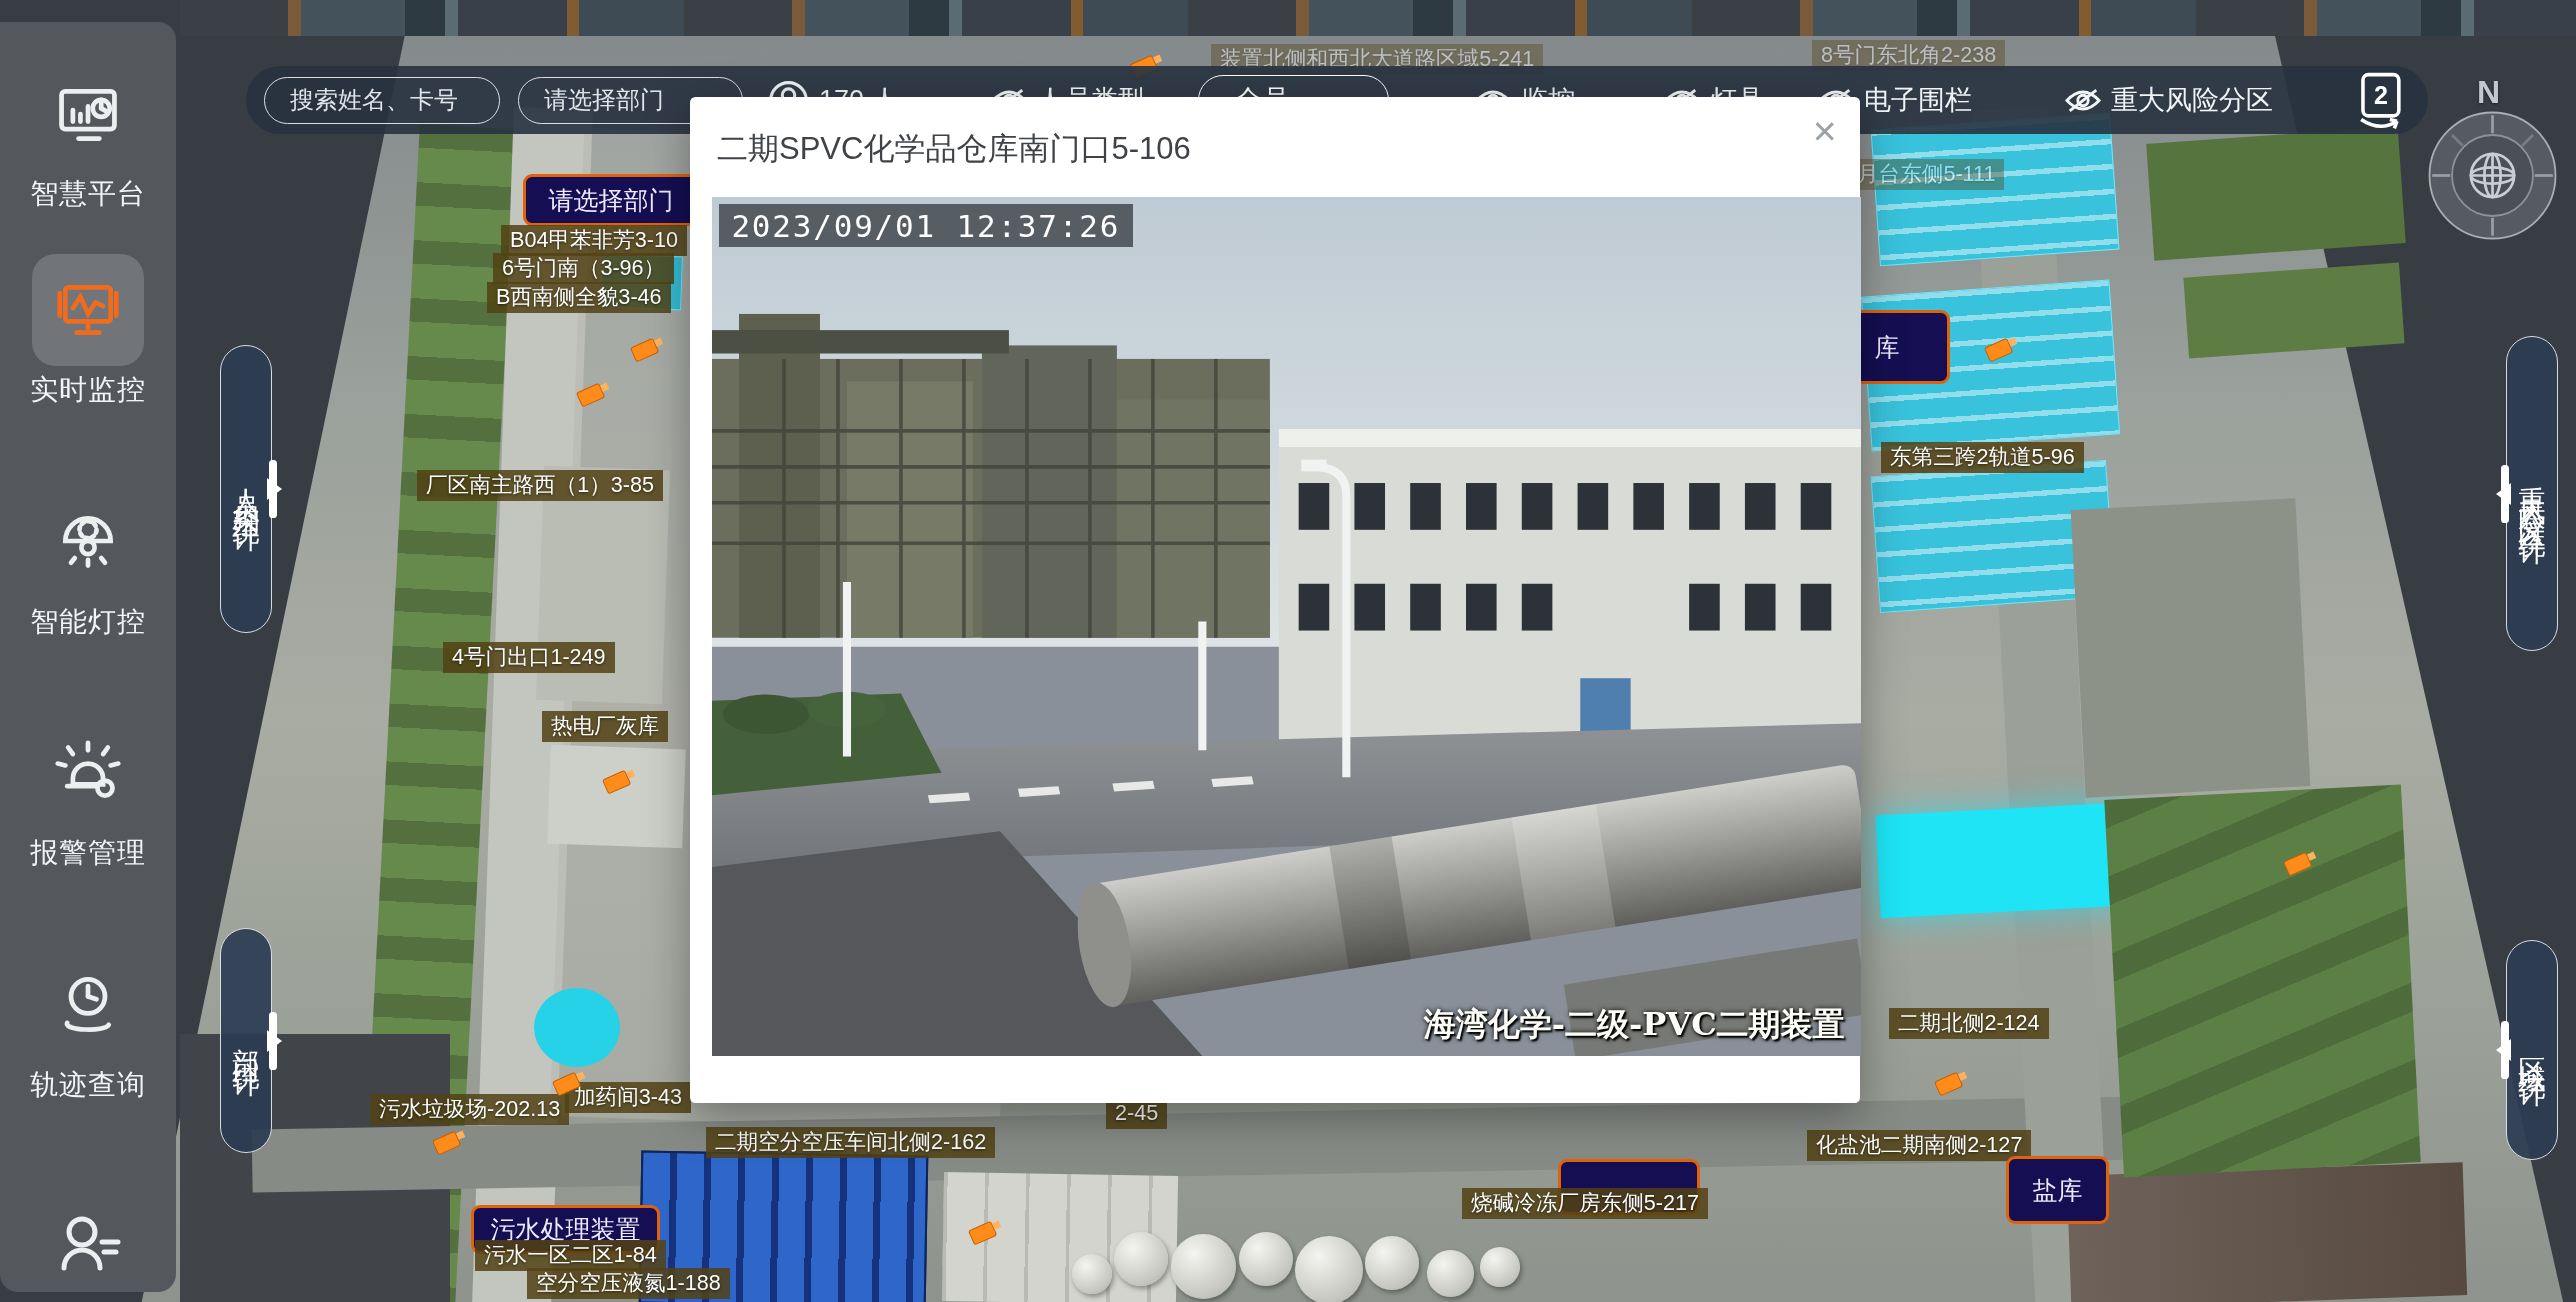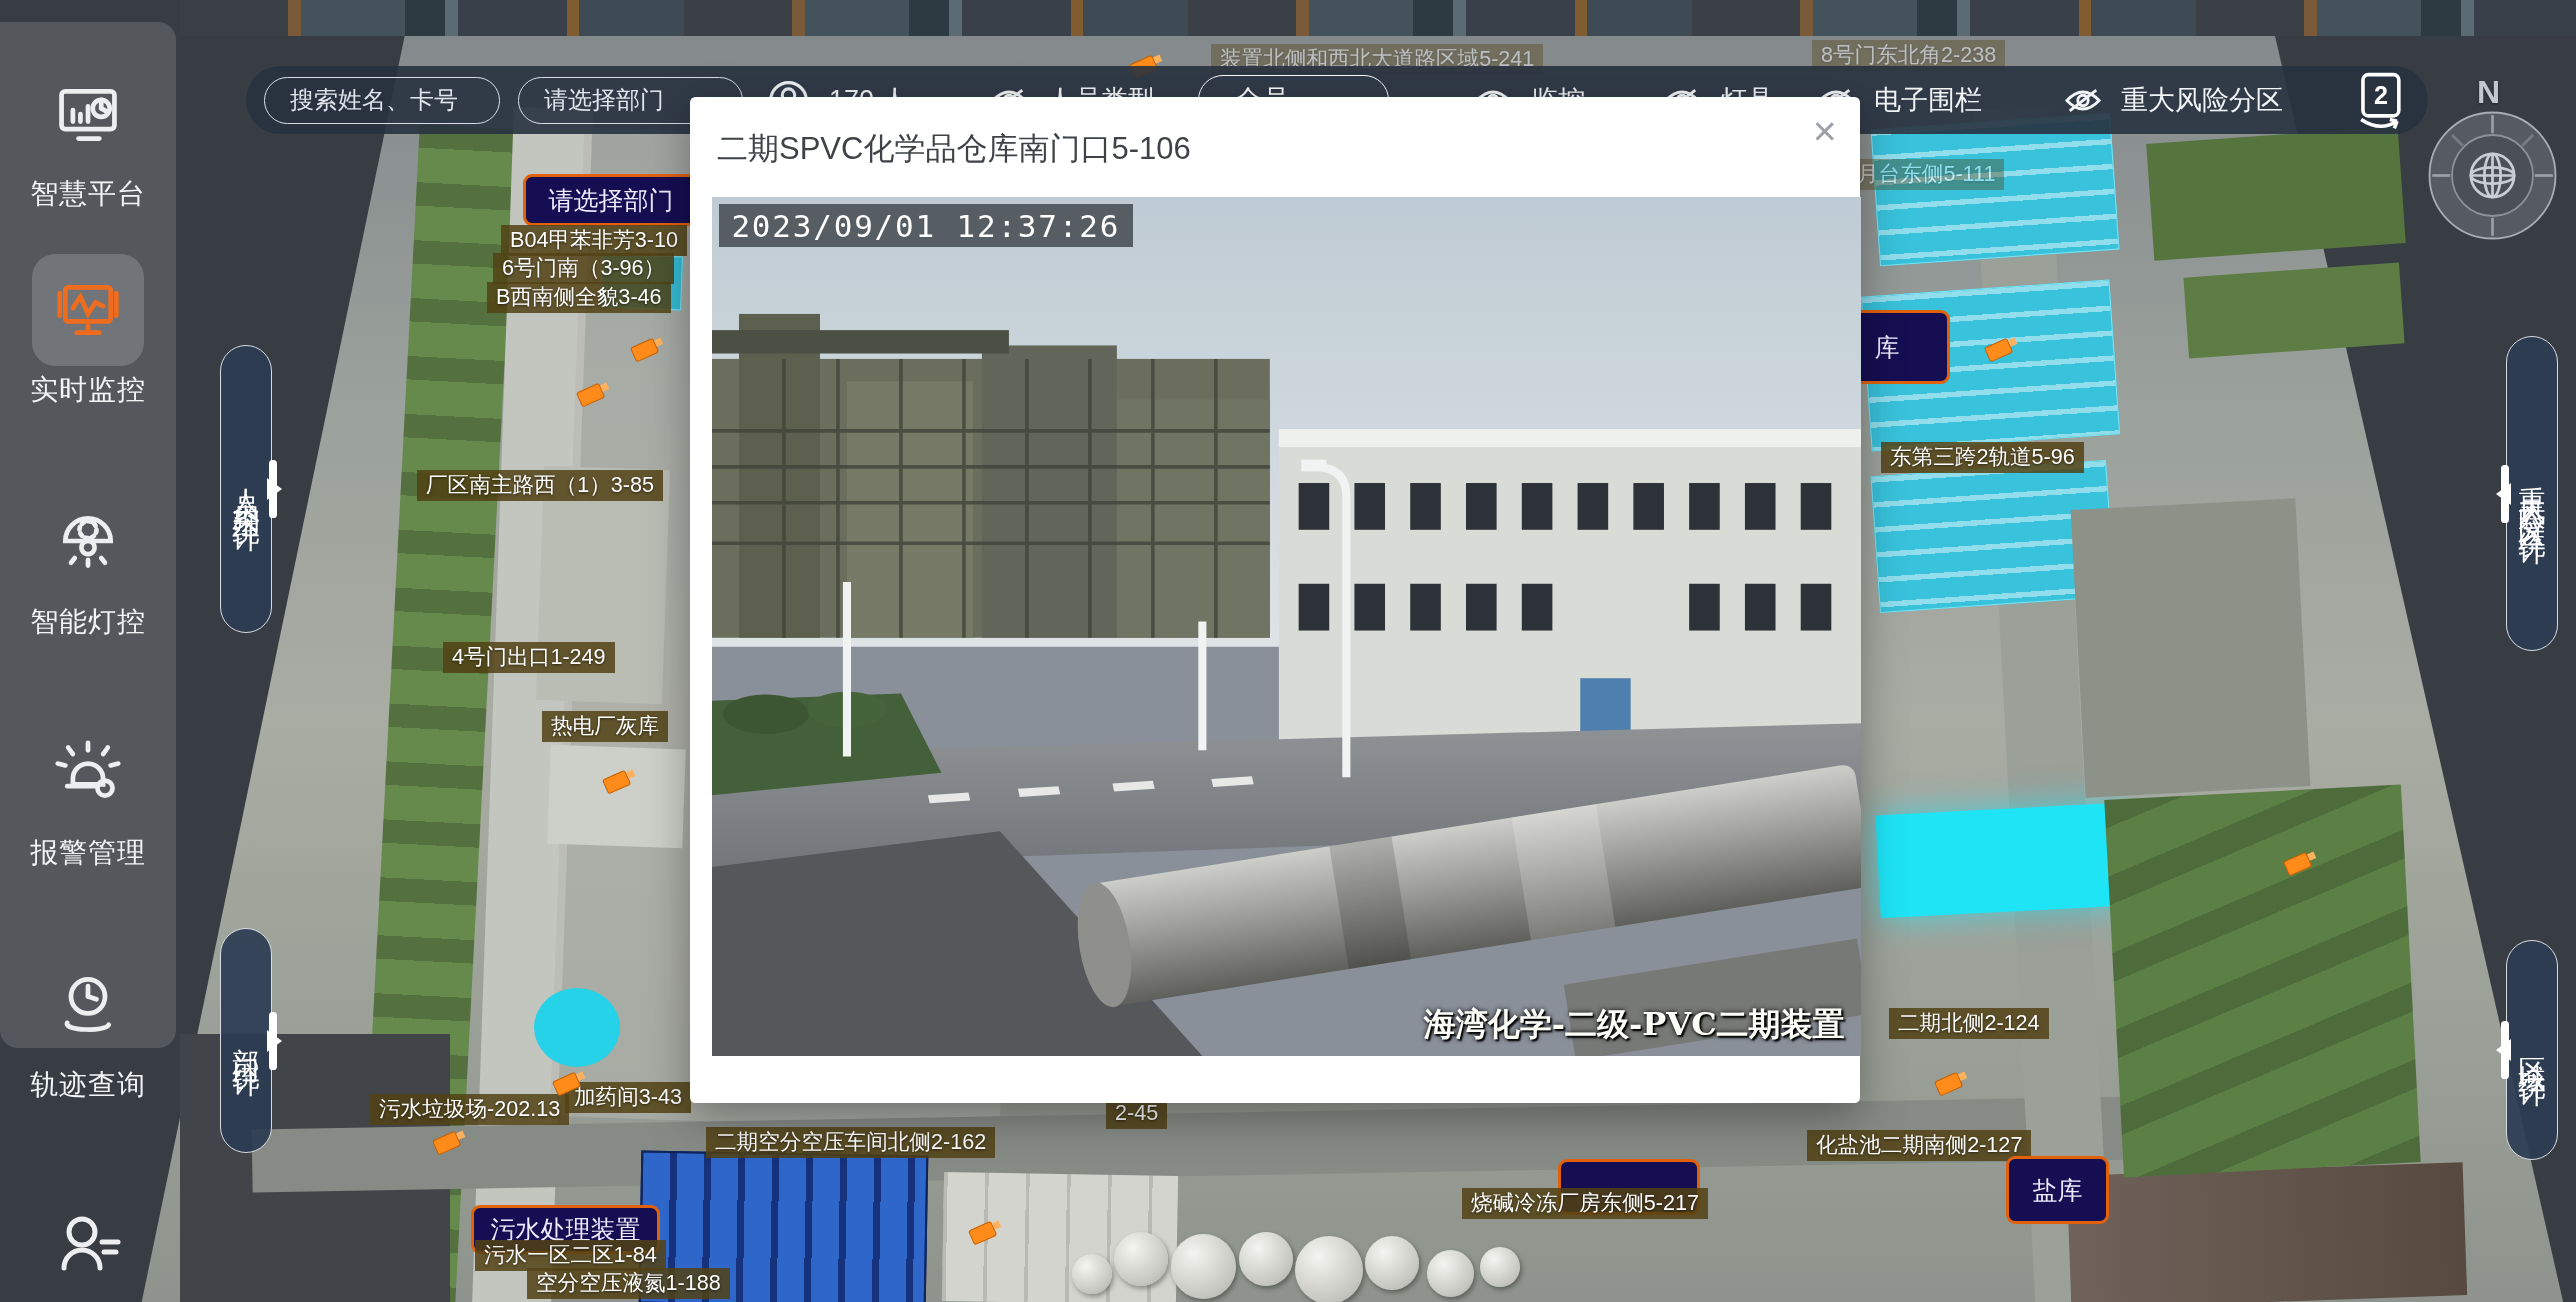--- a/index.html
+++ b/index.html
@@ -54,38 +54,38 @@
     transform:rotate(-24deg);border-radius:2.7px;}
   .cam::after{content:"";position:absolute;right:-7.2px;top:1.8px;width:6.3px;height:7.2px;background:#ffb25e;}
   .map-label{position:absolute;white-space:nowrap;color:#fff;}
   .map-label.tag{background:rgba(82,66,20,.85);font-size:21.6px;line-height:1.25;padding:1.8px 9px;
     text-shadow:0 0.9px 2.7px rgba(0,0,0,.6);}
   .map-label.box{background:#150e52;border:3.6px solid #e2620c;border-radius:9px;color:#efeaff;
     font-size:25px;display:flex;align-items:center;justify-content:center;box-sizing:border-box;}
   .map-label.dim{opacity:.45;}
 
   
-  .sidebar{position:absolute;left:0;top:21.6px;width:176px;height:1026px;background:#54585d;
+  .sidebar{position:absolute;left:0;top:21.6px;width:176px;height:1270px;background:#54585d;
     border-radius:0 18px 18px 18px;z-index:8;display:flex;flex-direction:column;align-items:center;}
   .side-item{display:flex;flex-direction:column;align-items:center;cursor:pointer;}
   .side-item .ibox{width:112px;height:112px;border-radius:23.4px;display:flex;align-items:center;justify-content:center;}
   .side-item.active .ibox{background:#71757a;}
   .side-label{color:#f2f4f6;font-size:28px;margin-top:5.4px;letter-spacing:0.9px;}
   .version{color:#f0f2f4;font-size:27px;font-weight:bold;letter-spacing:0.9px;}
 
   
   .toolbar{position:absolute;left:246px;top:66px;width:2182px;height:68px;z-index:5;
     background:rgba(40,50,64,.9);border-radius:34px;display:flex;align-items:center;}
   .pillinput{box-sizing:border-box;height:47px;border:1.8px solid rgba(235,240,245,.9);border-radius:23.4px;
     display:flex;align-items:center;color:#dfe5ea;font-size:24px;background:transparent;}
   .search{position:absolute;left:18px;width:236px;padding-left:25px;}
   .dept{position:absolute;left:272px;width:225px;padding-left:25px;justify-content:space-between;padding-right:18px;}
   .chev{width:11.7px;height:11.7px;border-right:1.8px solid #dfe5ea;border-bottom:1.8px solid #dfe5ea;
     transform:rotate(45deg);margin-top:-5.4px;}
-  .tchunk{position:absolute;display:flex;align-items:center;color:#f2f5f7;font-size:27px;gap:20px;}
+  .tchunk{position:absolute;display:flex;align-items:center;color:#f2f5f7;font-size:27px;gap:10px;}
   .alltoggle{position:absolute;left:952px;box-sizing:border-box;height:50px;width:191px;
     border:1.8px solid #fff;border-radius:25px;display:flex;align-items:center;justify-content:space-between;
     padding:0 25px 0 36px;color:#fff;font-size:27px;}
   .badge2{position:absolute;left:2106px;top:5.4px;}
 
   
   .vtab{position:absolute;width:52px;box-sizing:border-box;background:rgba(44,60,82,.92);
     border:1.8px solid #d6dce2;border-radius:27px;z-index:6;display:flex;align-items:center;justify-content:center;cursor:pointer;}
   .vtab .vt{writing-mode:vertical-lr;text-orientation:upright;color:#fff;font-size:27px;letter-spacing:7.2px;}
   .vtab .bar{position:absolute;width:8px;height:58px;background:#fff;border-radius:3.6px;top:50%;transform:translateY(-50%);}

